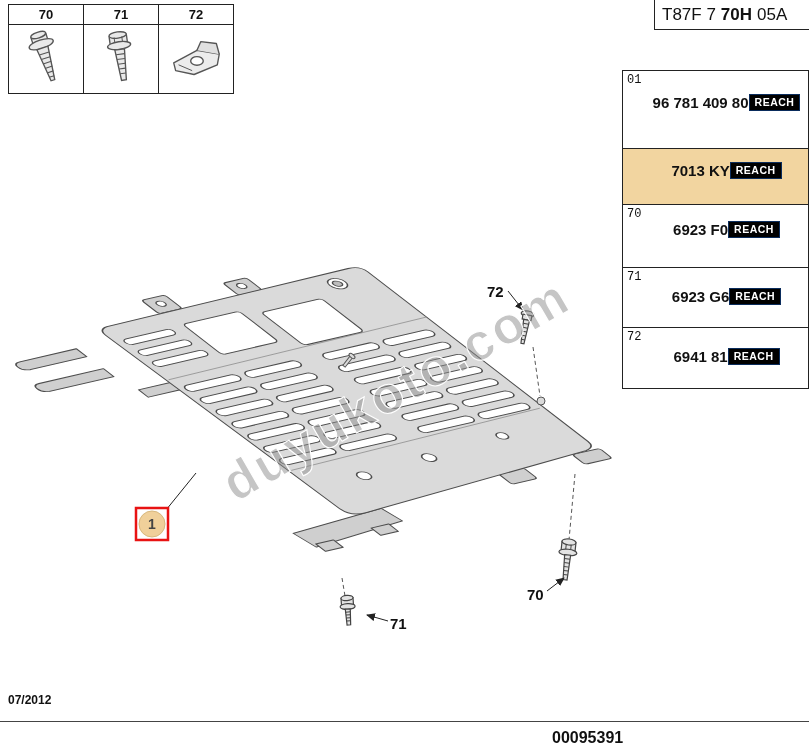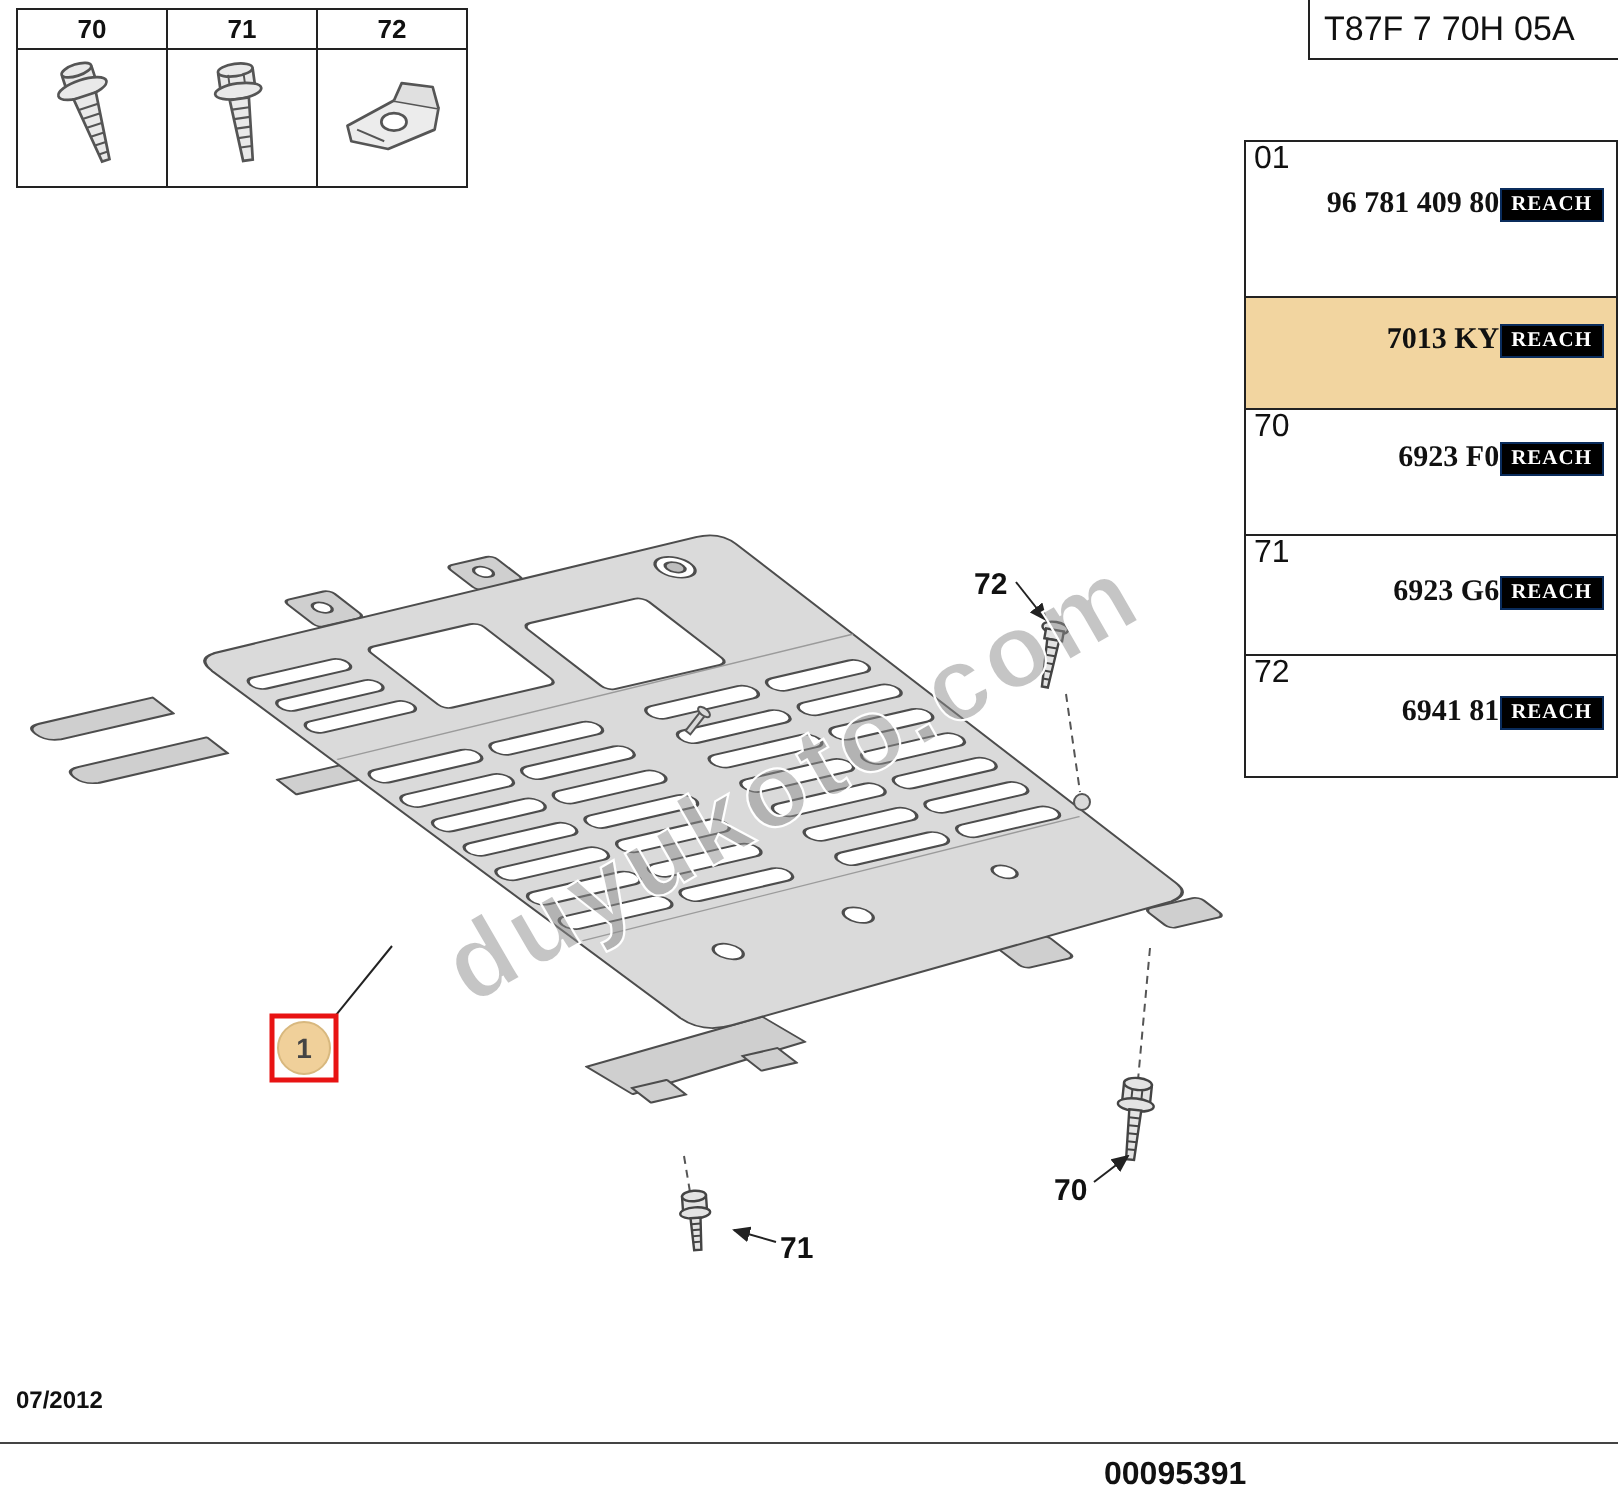--- a/index.html
+++ b/index.html
@@ -12,30 +12,30 @@
   .legend-cell{flex:1;border-right:1px solid #222;display:flex;flex-direction:column;min-width:0;}
   .legend-cell:last-child{border-right:none;}
   .legend-num{height:19px;line-height:19px;border-bottom:1px solid #222;text-align:center;
               font-weight:bold;font-size:13px;}
   .legend-icon{flex:1;display:flex;align-items:center;justify-content:center;}
 
   
   .header-code{position:absolute;left:654px;top:0;width:187px;height:30px;box-sizing:border-box;
                border-left:1px solid #222;border-bottom:1px solid #222;display:flex;align-items:center;
                gap:5px;padding-left:7px;font-size:17px;background:#fff;}
-  .header-code .b{font-weight:normal;}
+  .header-code .b{font-weight:bold;}
 
   
   .parts-table{position:absolute;left:622px;top:70px;width:187px;box-sizing:border-box;
                border:1px solid #222;background:#fff;}
   .p-row{position:relative;border-bottom:1px solid #222;box-sizing:border-box;padding:2px 4px;background:#fff;}
   .p-row:last-child{border-bottom:none;}
   .p-row.hl{background:#f2d5a0;}
-  .p-ref{font-size:16px;line-height:14px;}
-  .p-line{display:flex;align-items:center;justify-content:flex-end;margin-top:7px;padding-right:2px;font-family:Liberation Serif, serif;}
+  .p-ref{font-size:12px;line-height:14px;font-family:Liberation Mono, monospace;}
+  .p-line{display:flex;align-items:center;justify-content:center;margin-top:7px;padding-right:2px;}
   .p-row.hl .p-line{margin-top:11px;}
   .p-num{font-weight:bold;font-size:15px;margin-left:24px;white-space:nowrap;}
   .reach{background:#000000;color:#fff;font-size:10.5px;font-weight:bold;letter-spacing:.5px;
          padding:2px 5px;border:1px solid #0a2c5c;line-height:11px;cursor:pointer;}
 
   
   .diagram{position:absolute;left:0;top:0;width:809px;height:756px;}
 
   
   .footer-line{position:absolute;left:0;top:721px;width:809px;border-top:1px solid #444;}

